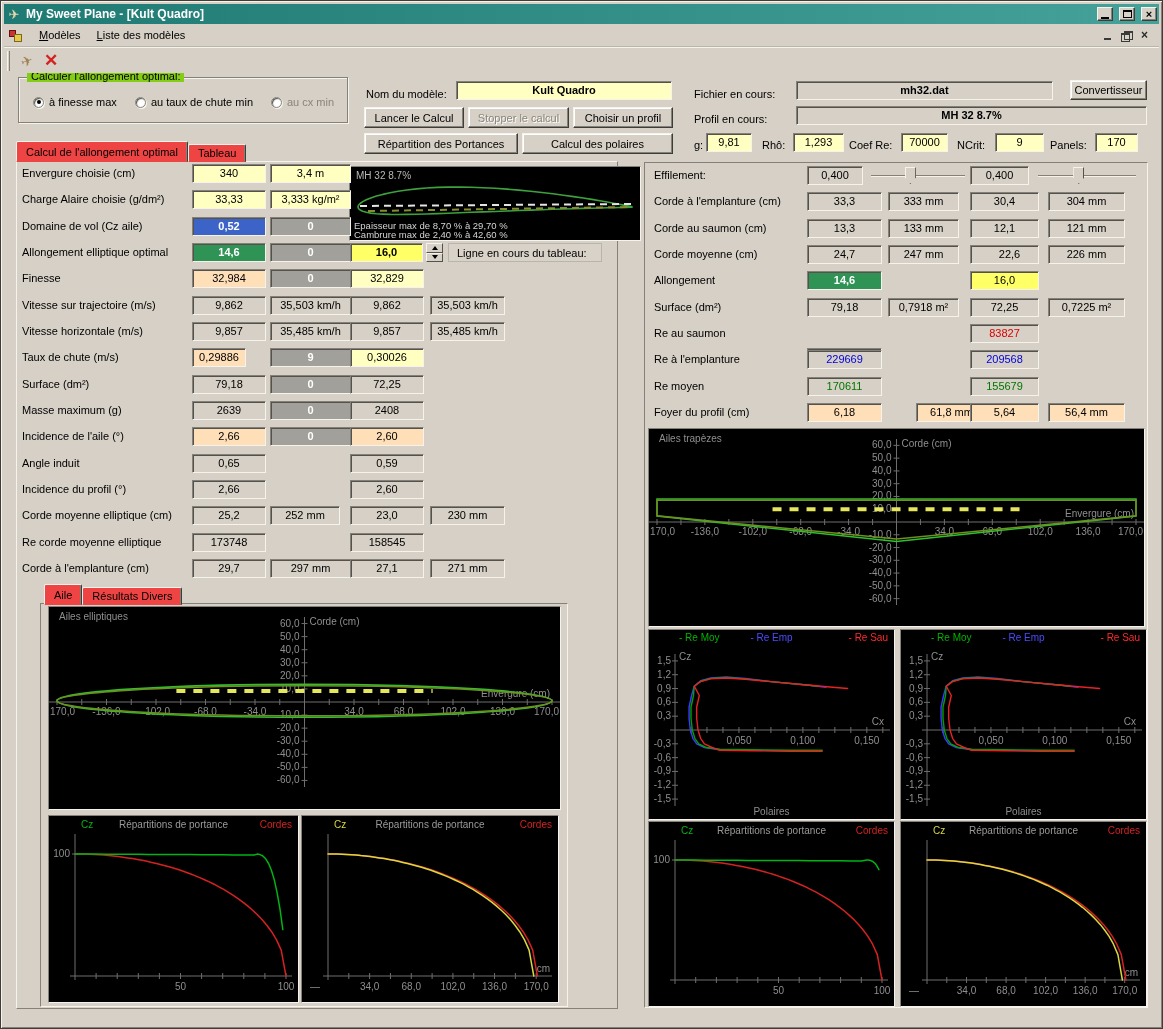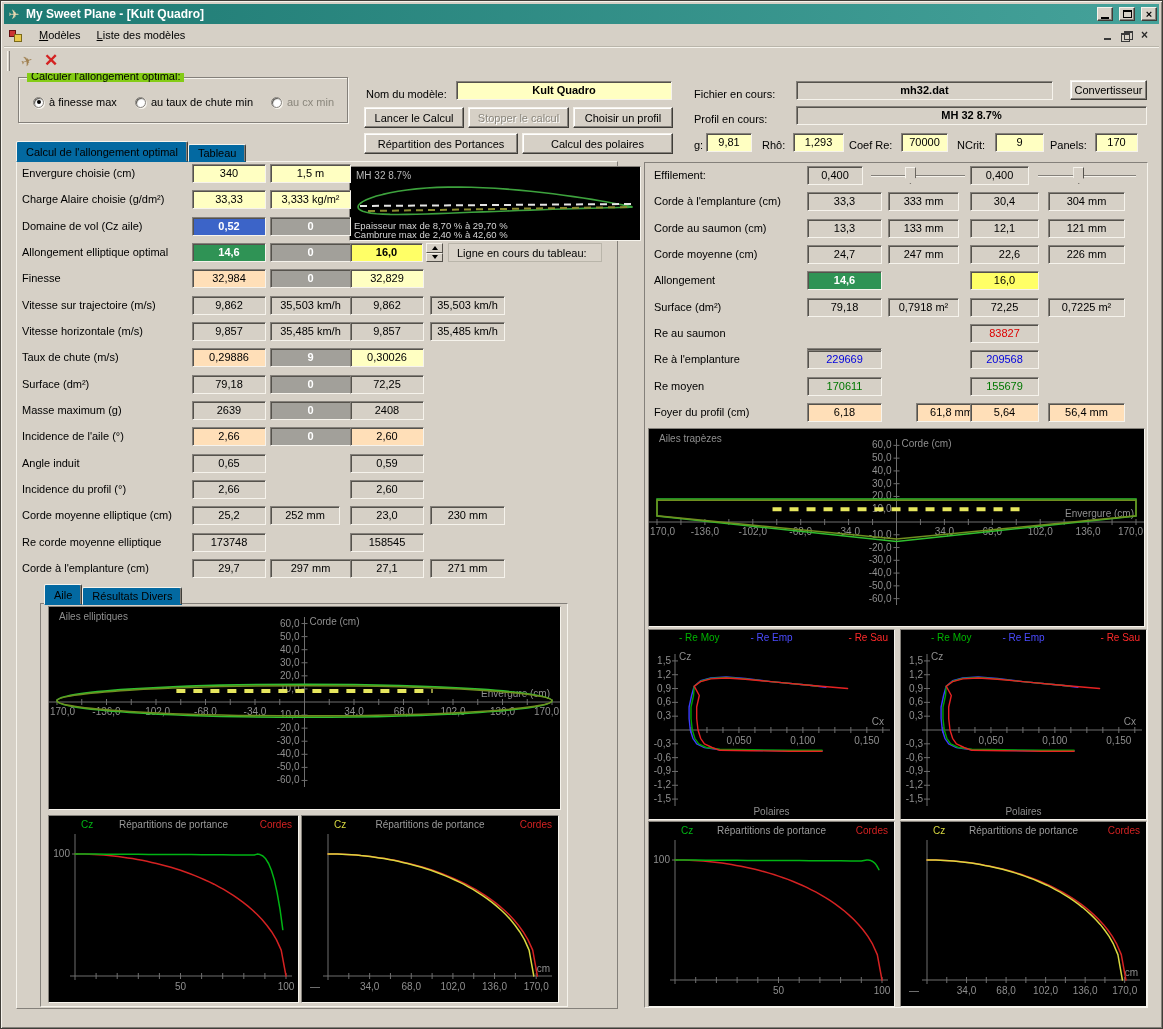--- a/index.html
+++ b/index.html
@@ -58,21 +58,21 @@
   .gbox{position:absolute;border:1px solid #84807a;box-shadow:inset 1px 1px 0 #f6f3ec,1px 1px 0 #f6f3ec;}
   .gbox-title{position:absolute;top:-8px;left:8px;background:#84cc16;padding:0 4px;}
   .radio-row{position:absolute;left:14px;top:18px;display:flex;gap:18px;align-items:center;}
   .radio-wrap{display:flex;align-items:center;gap:5px;}
   .radio-wrap.disabled{color:#8a867c;}
   .radio{width:11px;height:11px;border-radius:50%;background:#fff;border:1px solid #84807a;
          box-shadow:inset 1px 1px 1px #55524c, 1px 1px 0 #f6f3ec;}
   .radio.sel{position:relative;}
   .radio.sel::after{content:'';position:absolute;left:2.5px;top:2.5px;width:4px;height:4px;border-radius:50%;background:#000;}
   .tabs{position:absolute;display:flex;align-items:flex-end;}
-  .tab{height:18px;line-height:17px;padding:0 9px;background:#0369a1;border:1px solid;
+  .tab{height:18px;line-height:17px;padding:0 9px;background:#ef4444;border:1px solid;
        border-color:#f6f3ec #3f3d38 transparent #f6f3ec;border-radius:2px 2px 0 0;box-shadow:inset -1px 0 0 #84807a;}
   .tab.active{height:21px;line-height:20px;z-index:3;}
   .tabpage{position:absolute;border:1px solid;border-color:#f6f3ec #84807a #84807a #f6f3ec;z-index:0;}
   .panel3d{position:absolute;border:1px solid;border-color:#84807a #f6f3ec #f6f3ec #84807a;}
   .panel-lite{position:absolute;height:19px;line-height:18px;padding-left:8px;background:#d8d2c8;
               border:1px solid #b9b5aa;white-space:nowrap;}
   .chartbox{position:absolute;background:#000;border:1px solid;border-color:#84807a #f6f3ec #f6f3ec #84807a;}
   .chartbox svg{display:block;}
   .spin{position:absolute;width:17px;height:19px;display:flex;flex-direction:column;}
   .spin>div{flex:1;background:#d6d0c6;border:1px solid;border-color:#f6f3ec #55524c #55524c #f6f3ec;position:relative;}
@@ -535,21 +535,21 @@
       <div class="lbl" style="left: 758px; top: 63px;">Rhô:</div>
       <div class="fld f-y" style="left: 789px; top: 60px; width: 51px;">1,293</div>
       <div class="lbl" style="left: 845px; top: 63px;">Coef Re:</div>
       <div class="fld f-y" style="left: 897px; top: 60px; width: 47px;">70000</div>
       <div class="lbl" style="left: 953px; top: 63px;">NCrit:</div>
       <div class="fld f-y" style="left: 991px; top: 60px; width: 49px;">9</div>
       <div class="lbl" style="left: 1046px; top: 63px;">Panels:</div>
       <div class="fld f-y" style="left: 1091px; top: 60px; width: 43px;">170</div>
       <div class="lbl" style="left: 18px; top: 91px; width: 170px;">Envergure choisie (cm)</div>
       <div class="fld f-y" style="left: 188px; top: 91px; width: 74px;">340</div>
-      <div class="fld f-y" style="left: 266px; top: 91px; width: 81px;">1,5 m</div>
+      <div class="fld f-y" style="left: 266px; top: 91px; width: 81px;">3,4 m</div>
       <div class="lbl" style="left: 18px; top: 117px; width: 170px;">Charge Alaire choisie (g/dm²)</div>
       <div class="fld f-y" style="left: 188px; top: 117px; width: 74px;">33,33</div>
       <div class="fld f-y" style="left: 266px; top: 117px; width: 81px;">3,333 kg/m²</div>
       <div class="lbl" style="left: 18px; top: 144px; width: 170px;">Domaine de vol (Cz aile)</div>
       <div class="fld f-bl" style="left: 188px; top: 144px; width: 74px;">0,52</div>
       <div class="fld f-g0" style="left: 266px; top: 144px; width: 81px;">0</div>
       <div class="lbl" style="left: 18px; top: 170px; width: 170px;">Allongement elliptique optimal</div>
       <div class="fld f-gr" style="left: 188px; top: 170px; width: 74px;">14,6</div>
       <div class="fld f-g0" style="left: 266px; top: 170px; width: 81px;">0</div>
       <div class="fld f-yb" style="left: 346px; top: 170px; width: 73px;">16,0</div>
@@ -566,21 +566,21 @@
       <div class="fld " style="left: 188px; top: 223px; width: 74px;">9,862</div>
       <div class="fld " style="left: 266px; top: 223px; width: 81px;">35,503 km/h</div>
       <div class="fld " style="left: 346px; top: 223px; width: 74px;">9,862</div>
       <div class="fld " style="left: 426px; top: 223px; width: 75px;">35,503 km/h</div>
       <div class="lbl" style="left: 18px; top: 249px; width: 170px;">Vitesse horizontale (m/s)</div>
       <div class="fld " style="left: 188px; top: 249px; width: 74px;">9,857</div>
       <div class="fld " style="left: 266px; top: 249px; width: 81px;">35,485 km/h</div>
       <div class="fld " style="left: 346px; top: 249px; width: 74px;">9,857</div>
       <div class="fld " style="left: 426px; top: 249px; width: 75px;">35,485 km/h</div>
       <div class="lbl" style="left: 18px; top: 275px; width: 170px;">Taux de chute (m/s)</div>
-      <div class="fld f-pe" style="left: 188px; top: 275px; width: 74px;">0,29886</div>
+      <div class="fld f-pe" style="left: 188px; top: 275px; width: 54px;">0,29886</div>
       <div class="fld f-g0" style="left: 266px; top: 275px; width: 81px;">9</div>
       <div class="fld f-y" style="left: 346px; top: 275px; width: 74px;">0,30026</div>
       <div class="lbl" style="left: 18px; top: 302px; width: 170px;">Surface (dm²)</div>
       <div class="fld " style="left: 188px; top: 302px; width: 74px;">79,18</div>
       <div class="fld f-g0" style="left: 266px; top: 302px; width: 81px;">0</div>
       <div class="fld " style="left: 346px; top: 302px; width: 74px;">72,25</div>
       <div class="lbl" style="left: 18px; top: 328px; width: 170px;">Masse maximum (g)</div>
       <div class="fld " style="left: 188px; top: 328px; width: 74px;">2639</div>
       <div class="fld f-g0" style="left: 266px; top: 328px; width: 81px;">0</div>
       <div class="fld " style="left: 346px; top: 328px; width: 74px;">2408</div>

